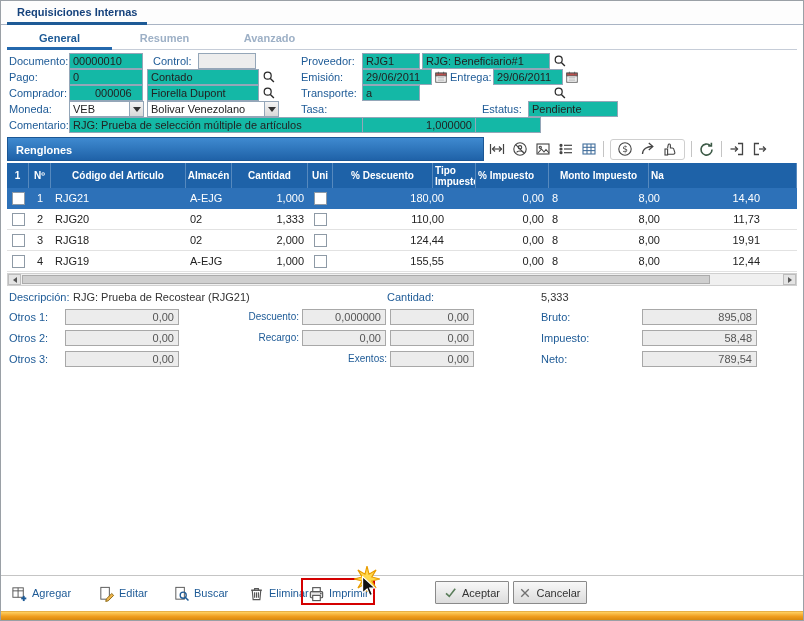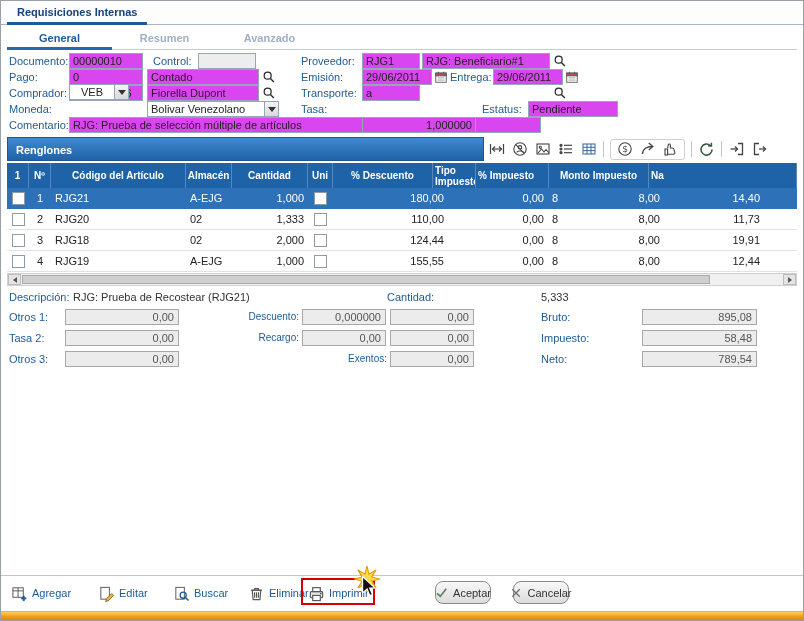--- a/index.html
+++ b/index.html
@@ -12,21 +12,21 @@
   
   #maintab-bar { position:absolute; left:0; top:0; right:0; height:24px; background:#fdfdfd; border-bottom:1px solid #a9b4c4; }
   .maintab { position:absolute; left:6px; top:2px; height:22px; line-height:19px; padding:0 10px; font-weight:bold; font-size:11px; color:#15427c; border-bottom:3px solid #1d5a96; }
   
   #subtab-bar { position:absolute; left:6px; top:29px; right:6px; height:20px; border-bottom:1px solid #c6cdd8; }
   .subtab { position:absolute; top:0; width:105px; height:20px; text-align:center; font-weight:bold; font-size:11px; line-height:17px; cursor:default; }
   .subtab.active { color:#1d5a96; border-bottom:3px solid #2468ad; }
   .subtab.inactive { color:#9db0c6; }
   
   .lbl { position:absolute; color:#1d5a96; font-size:11px; white-space:nowrap; }
-  .inp { position:absolute; height:16px; line-height:14px; border:1px solid #94a6b8; background:#d946ef; padding:0 3px; font-size:11px; color:#222; overflow:hidden; white-space:nowrap; }
+  .inp { position:absolute; height:16px; line-height:14px; border:1px solid #94a6b8; background:#14b8a6; padding:0 3px; font-size:11px; color:#222; overflow:hidden; white-space:nowrap; }
   .inp.gray { background:#ededed; color:#555; }
   .inp.num { text-align:right; }
   .iconbtn { position:absolute; width:15px; height:16px; display:flex; align-items:center; justify-content:center; cursor:pointer; }
   .combo { position:absolute; height:16px; border:1px solid #94a6b8; background:#fff; display:flex; }
   .combo-text { flex:1; padding:0 3px; line-height:14px; overflow:hidden; white-space:nowrap; }
   .combo-btn { width:14px; background:linear-gradient(#f4f4f4,#d9d9d9); border-left:1px solid #94a6b8; display:flex; align-items:center; justify-content:center; }
   .tri { width:0; height:0; border-left:4px solid transparent; border-right:4px solid transparent; border-top:5px solid #333; }
   
   #renglones-bar { position:absolute; left:6px; top:136px; width:477px; height:24px;
     background:linear-gradient(#3f8ad0,#1f62a8); color:#fff; font-weight:bold; font-size:11px;
@@ -54,21 +54,21 @@
   .sb-thumb { position:absolute; left:14px; top:1px; height:9px; width:688px; background:#cfcfcf; border:1px solid #ababab; }
   .tri-l { width:0;height:0;border-top:3px solid transparent;border-bottom:3px solid transparent;border-right:4px solid #555; }
   .tri-r { width:0;height:0;border-top:3px solid transparent;border-bottom:3px solid transparent;border-left:4px solid #555; }
   
   .sval { position:absolute; height:16px; line-height:14px; border:1px solid #a8a8a8; background:#ececec; color:#555; text-align:right; padding:0 4px; font-size:11px; }
   .dtext { position:absolute; color:#333; font-size:11px; white-space:nowrap; }
   .rlbl { position:absolute; color:#1d5a96; font-size:10px; width:65px; text-align:right; white-space:nowrap; }
   
   #toolbar { position:absolute; left:0; right:0; top:574px; height:34px; border-top:1px solid #c5c5c5; background:#fff; }
   .action { position:absolute; top:7px; height:20px; display:flex; align-items:center; gap:4px; cursor:pointer; color:#1d5a96; font-size:11px; }
-  .btn { position:absolute; top:5px; height:23px; width:56px; background:linear-gradient(#f8f8f8,#dcdcdc); border:1px solid #8a8a8a; border-radius:8px; display:flex; align-items:center; justify-content:center; gap:5px; color:#333; font-size:11px; cursor:pointer; }
+  .btn { position:absolute; top:5px; height:23px; width:74px; background:linear-gradient(#f8f8f8,#dcdcdc); border:1px solid #8a8a8a; border-radius:1px; display:flex; align-items:center; justify-content:center; gap:5px; color:#333; font-size:11px; cursor:pointer; }
   #annotation-box { position:absolute; left:300px; top:577px; width:74px; height:27px; border:2px solid #d40000; z-index:5; }
   #click-burst { position:absolute; left:352px; top:564px; z-index:6; }
   #cursor { position:absolute; left:360px; top:575px; z-index:7; }
   
   #bottom-strip { position:absolute; left:0; right:0; bottom:0; height:9px; background:linear-gradient(#ffd061,#f09d1e 55%,#d8890f); border-top:1px solid #e8b045; }
   svg { display:block; }
 </style>
 </head>
 <body>
 
@@ -103,21 +103,21 @@
   <div class="inp" style="left:68px;top:84px;width:74px;padding-left:25px;">000006</div>
   <div class="inp" style="left:146px;top:84px;width:112px;">Fiorella Dupont</div>
   <span class="iconbtn" style="left:260px;top:84px;">
     <svg width="14" height="14" viewBox="0 0 16 16">
         <circle cx="6.5" cy="6.5" r="4" fill="none" stroke="#2a2a2a" stroke-width="1.4"></circle>
         <line x1="9.6" y1="9.6" x2="13.6" y2="13.6" stroke="#2a2a2a" stroke-width="1.6"></line>
       </svg>
   </span>
 
   <div class="lbl" style="left:8px;top:102px;">Moneda:</div>
-  <div class="combo" style="left:68px;top:83px;width:60px;text-align:center;">
+  <div class="combo" style="left:68px;top:100px;width:75px;">
     <span class="combo-text">VEB</span>
     <span class="combo-btn">
         <span class="tri"></span>
       </span>
   </div>
   <div class="combo" style="left:146px;top:100px;width:132px;">
     <span class="combo-text">Bolivar Venezolano</span>
     <span class="combo-btn">
         <span class="tri"></span>
       </span>
@@ -368,21 +368,21 @@
   <div class="dtext" style="left:540px;top:290px;">5,333</div>
 
   <div class="lbl" style="left:8px;top:310px;">Otros 1:</div>
   <div class="sval" style="left:64px;top:308px;width:114px;">0,00</div>
   <div class="rlbl" style="left:233px;top:310px;">Descuento:</div>
   <div class="sval" style="left:301px;top:308px;width:84px;">0,000000</div>
   <div class="sval" style="left:389px;top:308px;width:84px;">0,00</div>
   <div class="lbl" style="left:540px;top:310px;">Bruto:</div>
   <div class="sval" style="left:641px;top:308px;width:115px;">895,08</div>
 
-  <div class="lbl" style="left:8px;top:331px;">Tasa 2:</div>
+  <div class="lbl" style="left:8px;top:331px;">Otros 2:</div>
   <div class="sval" style="left:64px;top:329px;width:114px;">0,00</div>
   <div class="rlbl" style="left:233px;top:331px;">Recargo:</div>
   <div class="sval" style="left:301px;top:329px;width:84px;">0,00</div>
   <div class="sval" style="left:389px;top:329px;width:84px;">0,00</div>
   <div class="lbl" style="left:540px;top:331px;">Impuesto:</div>
   <div class="sval" style="left:641px;top:329px;width:115px;">58,48</div>
 
   <div class="lbl" style="left:8px;top:352px;">Otros 3:</div>
   <div class="sval" style="left:64px;top:350px;width:114px;">0,00</div>
   <div class="rlbl" style="left:321px;top:352px;">Exentos:</div>

